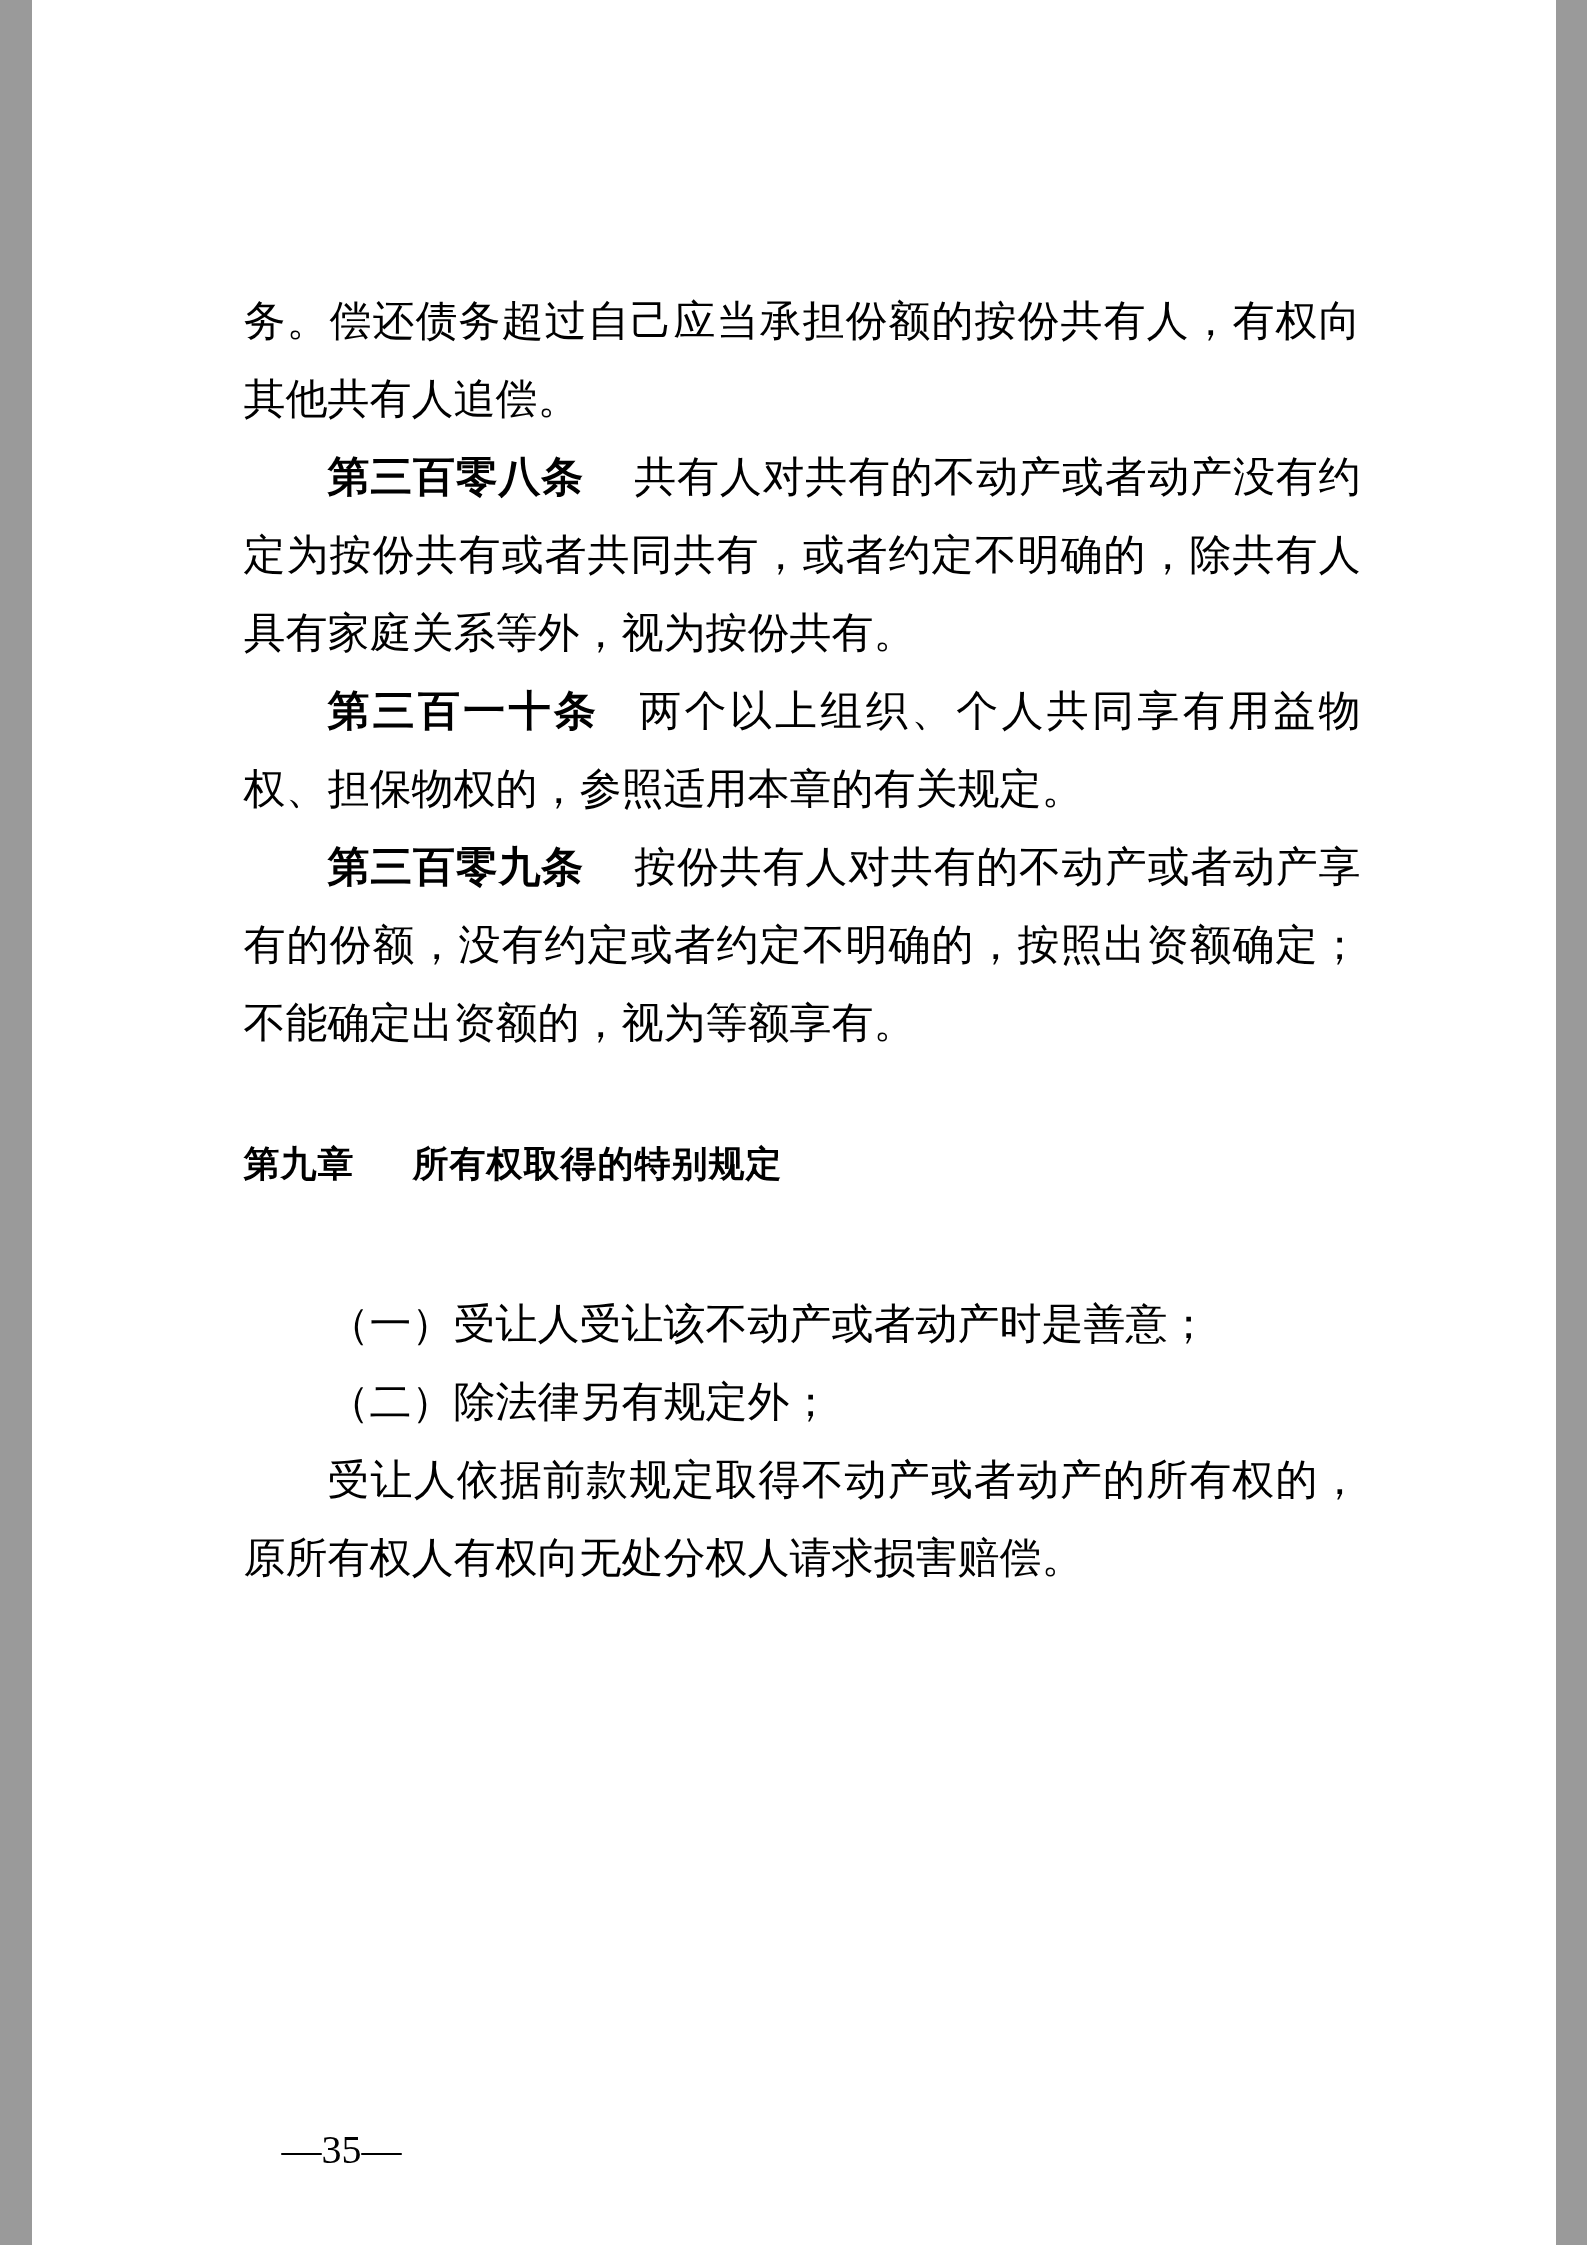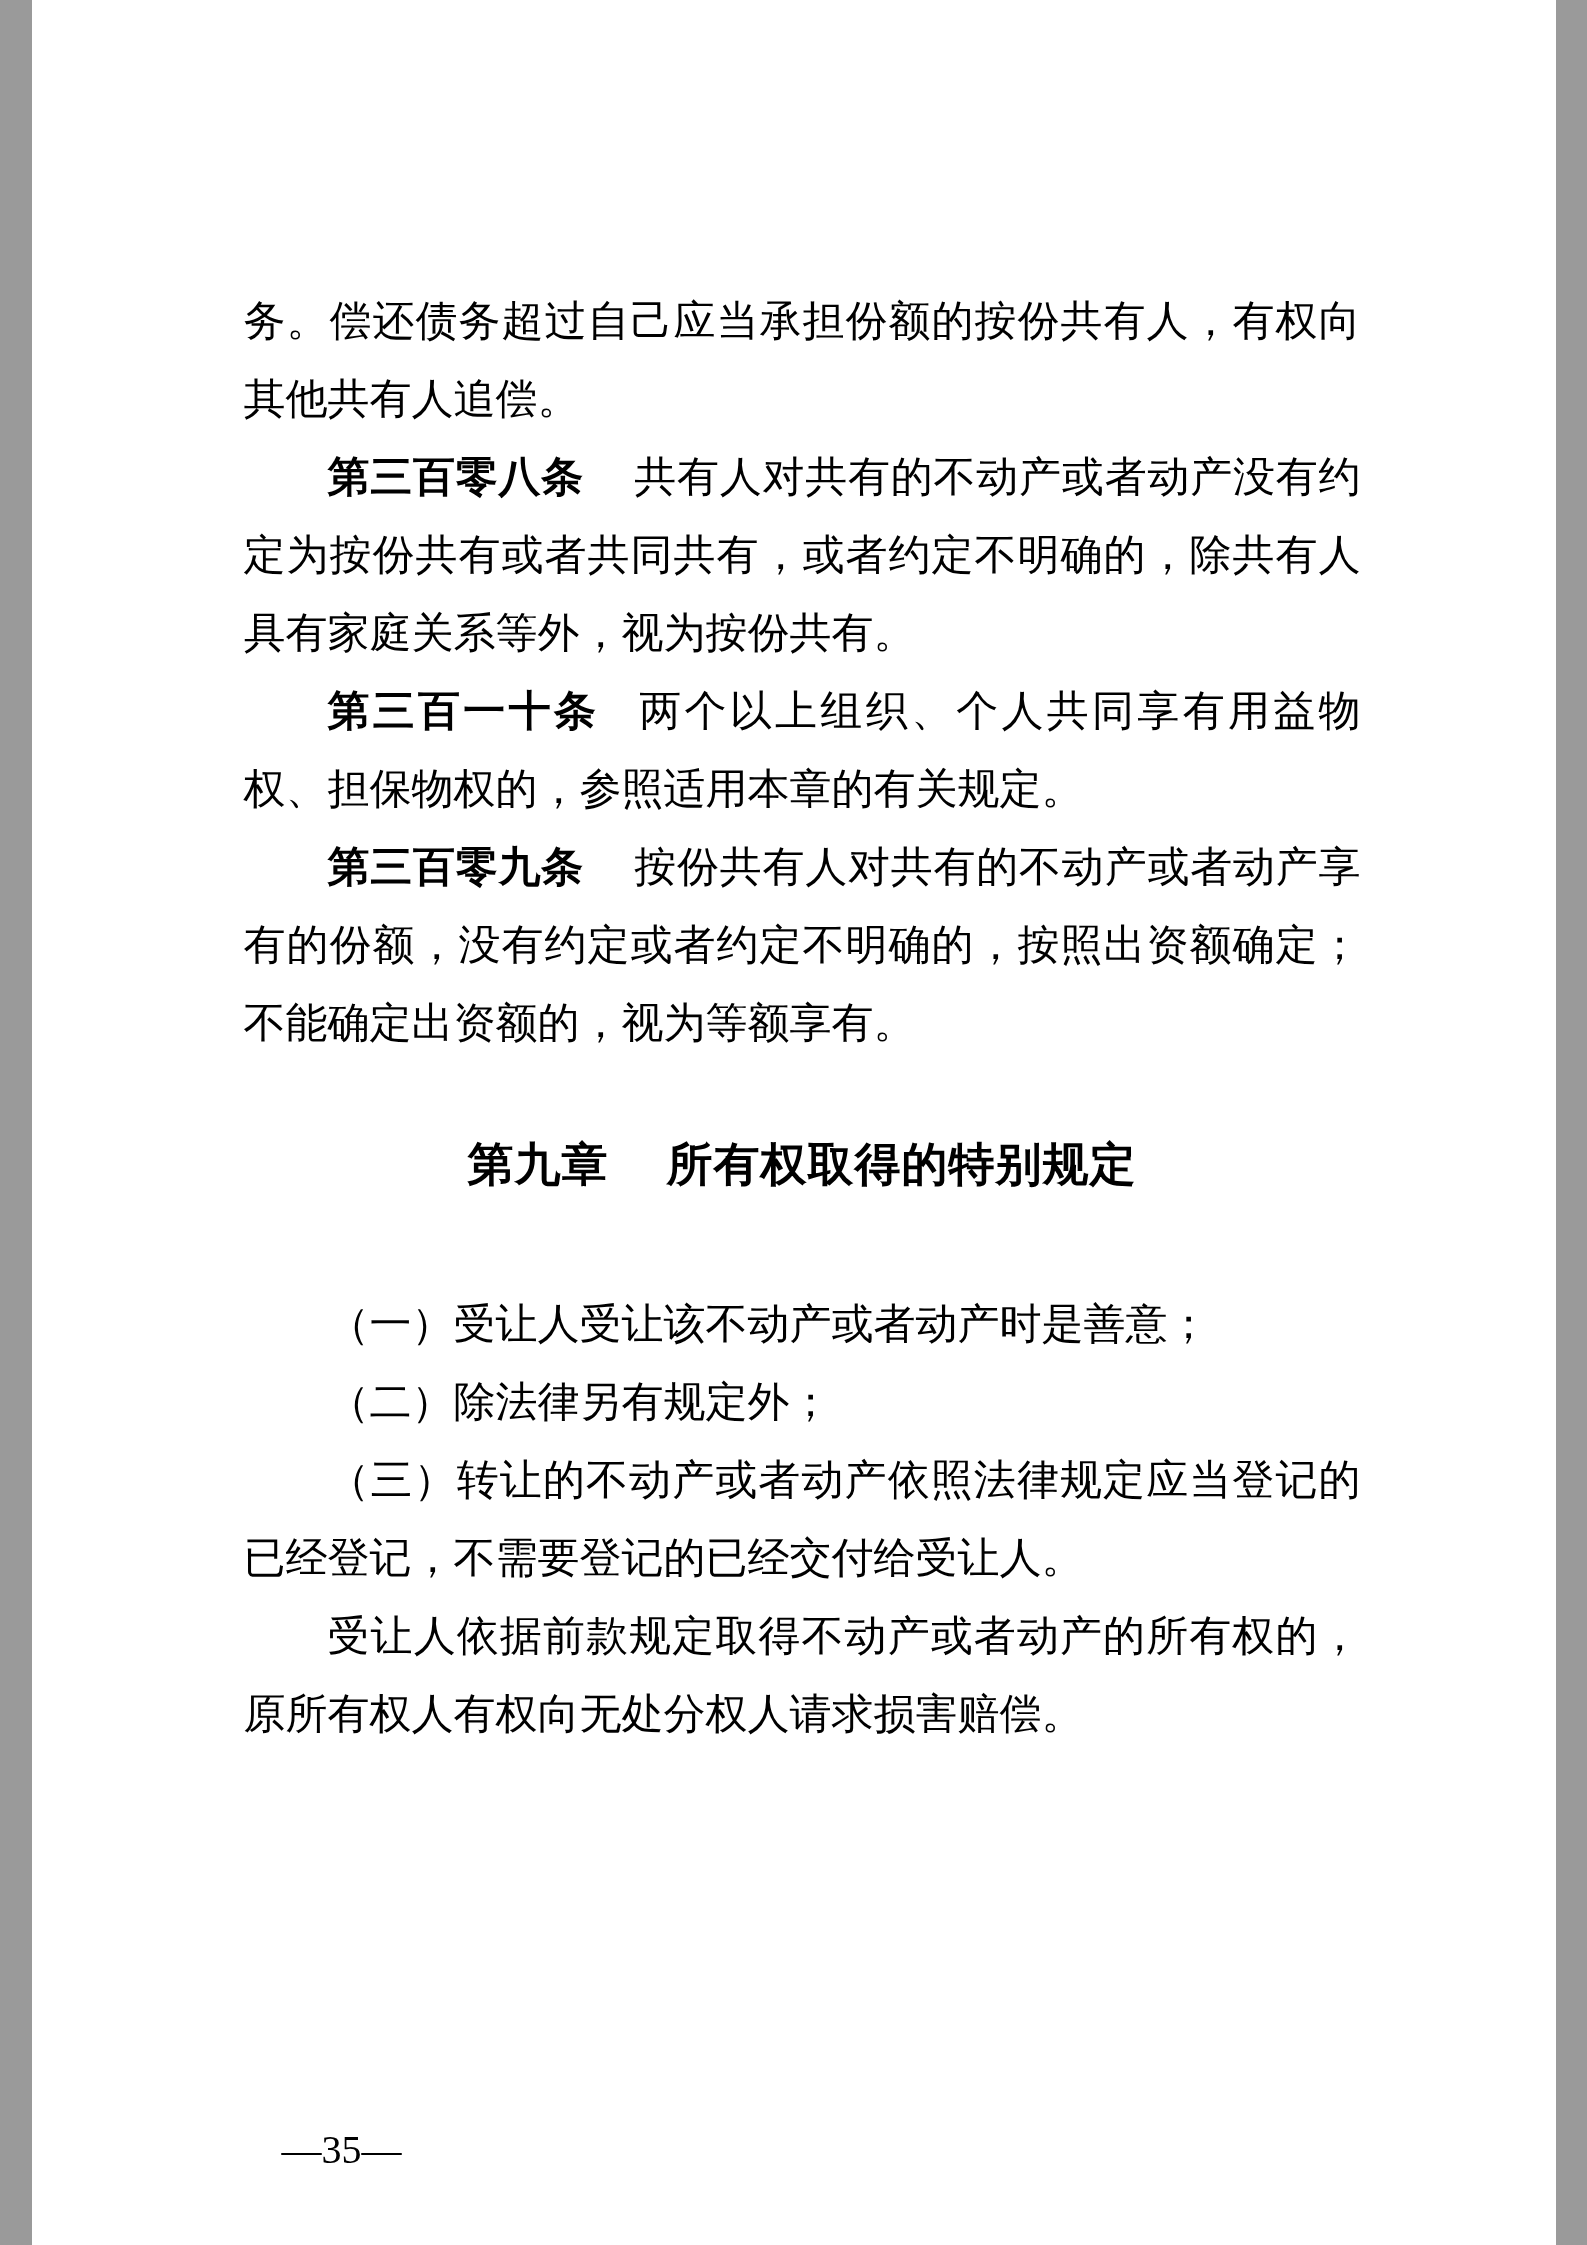--- a/index.html
+++ b/index.html
@@ -34,23 +34,22 @@
   .article-no {
     font-family: "Liberation Sans", "DejaVu Sans", sans-serif;
     font-weight: 700;
     margin-right: 50px; 
   }
   .article-no.gap-narrow {
     margin-right: 40px;
   }
   .chapter-heading {
     margin: 63px 0 82px 0;
-    font-size: 46px;
+    font-size: 36px;
     line-height: 78px;
-    text-align: center;
     font-family: "Liberation Sans", "DejaVu Sans", sans-serif;
     font-weight: 700;
     letter-spacing: 1px;
   }
   .chapter-heading .chapter-number {
     margin-right: 58px;
   }
   .page-footer {
     position: absolute;
     left: 250px;
@@ -74,20 +73,19 @@
 
     <p class="indent"><span class="article-no">第三百零九条</span><span>按份共有人对共有的不动产或者动产享有的份额，没有约定或者约定不明确的，按照出资额确定；不能确定出资额的，视为等额享有。</span></p>
 
     <h2 class="chapter-heading"><span class="chapter-number">第九章</span><span>所有权取得的特别规定</span></h2>
 
 
     <p class="indent"><span>（一）受让人受让该不动产或者动产时是善意；</span></p>
 
     <p class="indent"><span>（二）除法律另有规定外；</span></p>
 
-    <p class="indent"><span>（三）转让的不动产或者动产依照法律规定应当登记的已经登记，不需要登记的已经交付给受让人。</span></p>
 
     <p class="indent"><span>受让人依据前款规定取得不动产或者动产的所有权的，原所有权人有权向无处分权人请求损害赔偿。</span></p>
 
   </div>
 
   <div class="page-footer"><span>—35—</span></div>
 </div>
 
 </body></html>

